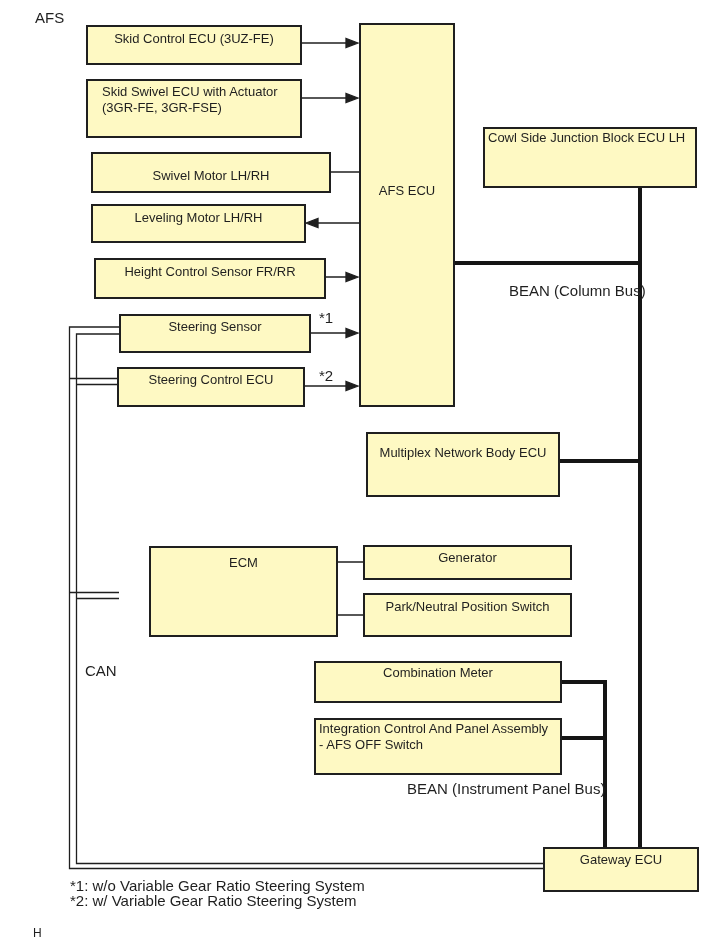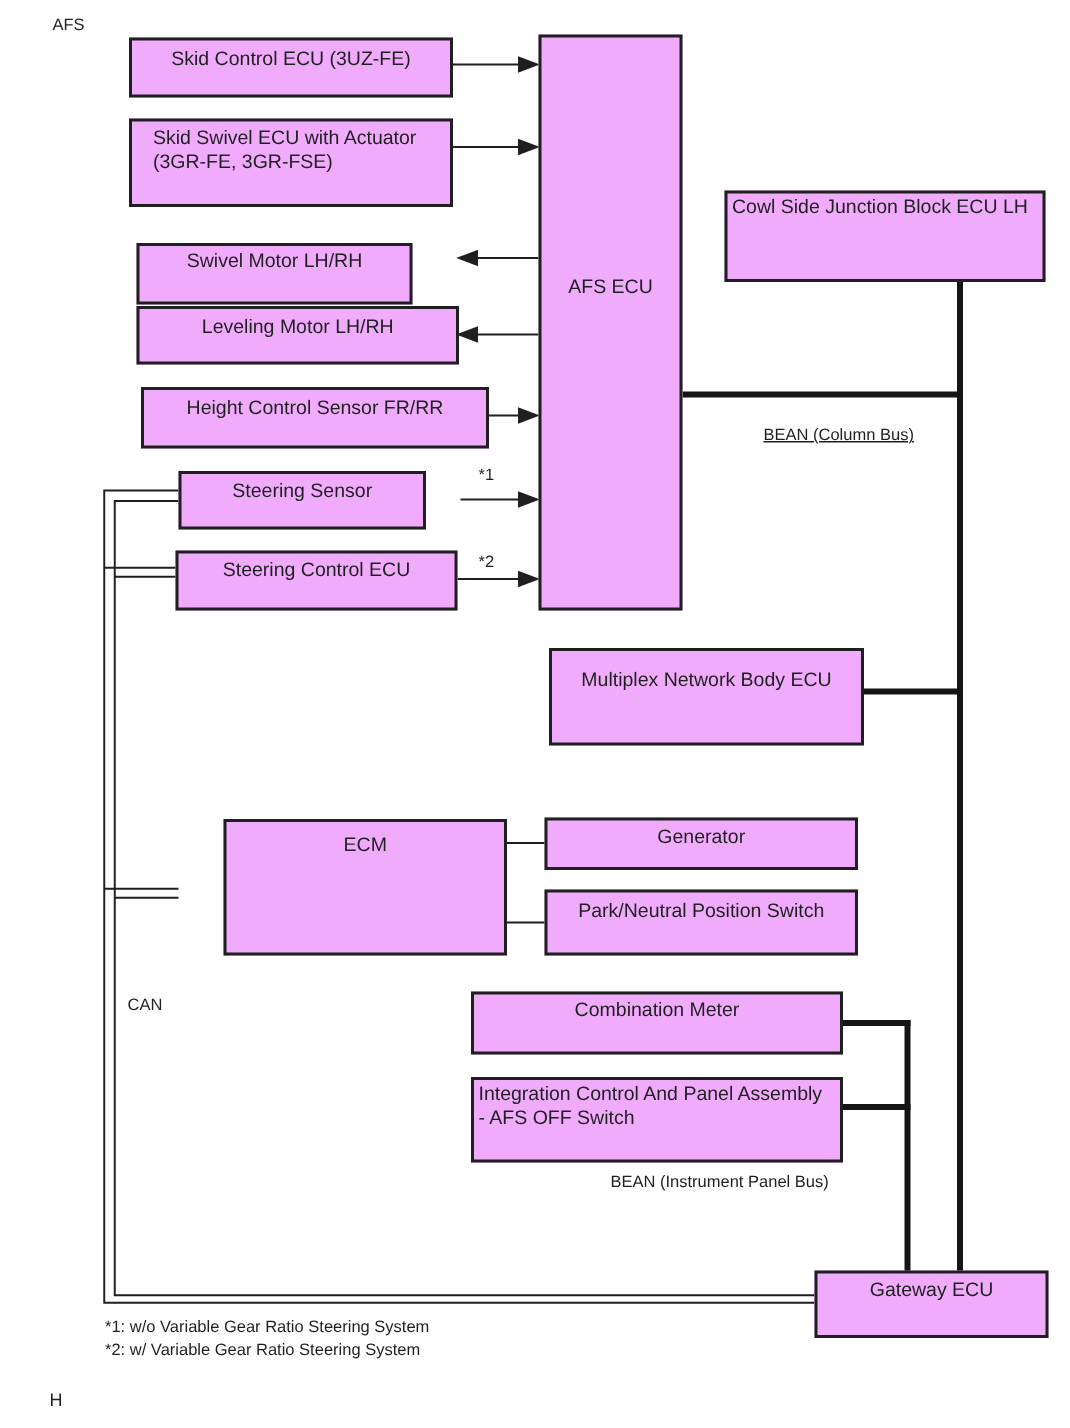--- a/index.html
+++ b/index.html
@@ -9,49 +9,49 @@
     background:#ffffff;
     font-family:"Liberation Sans","DejaVu Sans",sans-serif;
     color:#1f1f1f;
     overflow:hidden;
   }
   .lines-layer{position:absolute;left:0;top:0;width:713px;height:952px;}
   .node{
     position:absolute;
     box-sizing:border-box;
     border:2px solid #1f1f1f;
-    background:#f0abfc;
+    background:#fef9c3;
     font-size:13px;
     line-height:16px;
     white-space:nowrap;
   }
   .center{text-align:center;}
-  .lbl{position:absolute;font-size:11px;line-height:15px;white-space:nowrap;}
+  .lbl{position:absolute;font-size:15px;line-height:15px;white-space:nowrap;}
   
   .n-skid1{left:86px;top:25px;width:216px;height:40px;padding-top:4px;}
   .n-skid2{left:86px;top:79px;width:216px;height:59px;padding:3px 0 0 14px;}
-  .n-swivel{left:91px;top:162px;width:184px;height:41px;padding-top:2px;}
+  .n-swivel{left:91px;top:152px;width:240px;height:41px;padding-top:14px;}
   .n-leveling{left:91px;top:204px;width:215px;height:39px;padding-top:4px;}
   .n-height{left:94px;top:258px;width:232px;height:41px;padding-top:4px;}
-  .n-steersensor{left:119px;top:314px;width:165px;height:39px;padding-top:3px;}
+  .n-steersensor{left:119px;top:314px;width:192px;height:39px;padding-top:3px;}
   .n-steerecu{left:117px;top:367px;width:188px;height:40px;padding-top:3px;}
   .n-afsecu{left:359px;top:23px;width:96px;height:384px;padding-top:158px;}
   .n-cowl{left:483px;top:127px;width:214px;height:61px;padding:1px 0 0 3px;}
-  .n-multiplex{left:366px;top:432px;width:210px;height:65px;padding-top:11px;}
+  .n-multiplex{left:366px;top:432px;width:194px;height:65px;padding-top:11px;}
   .n-ecm{left:119px;top:546px;width:189px;height:91px;padding-top:7px;margin-left:30px;}
   .n-generator{left:363px;top:545px;width:209px;height:35px;padding-top:3px;}
   .n-pnp{left:363px;top:593px;width:209px;height:44px;padding-top:4px;}
   .n-comb{left:314px;top:661px;width:248px;height:42px;padding-top:2px;}
   .n-integration{left:314px;top:718px;width:248px;height:57px;padding:1px 0 0 3px;}
   .n-gateway{left:543px;top:847px;width:156px;height:45px;padding-top:3px;}
   
   .l-afs{left:35px;top:10px;}
   .l-ref1{left:319px;top:310px;}
   .l-ref2{left:319px;top:368px;}
-  .l-beancol{left:509px;top:283px;text-decoration:underline;}
+  .l-beancol{left:509px;top:283px;}
   .l-can{left:85px;top:663px;}
   .l-beanip{left:407px;top:781px;}
   .l-fn1{left:70px;top:878px;}
   .l-fn2{left:70px;top:893px;text-align:right;}
   .l-h{left:33px;top:926px;font-size:12px;}
 </style>
 </head>
 <body>
 
 <div class="canvas">

